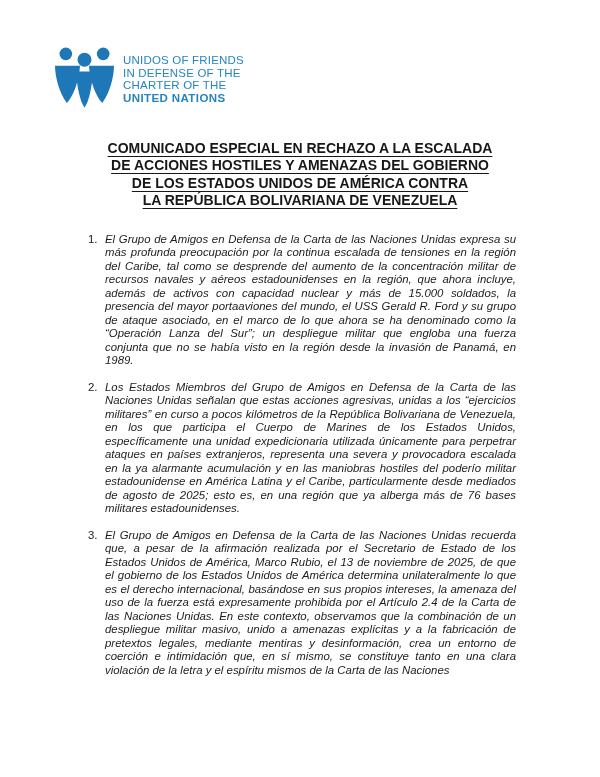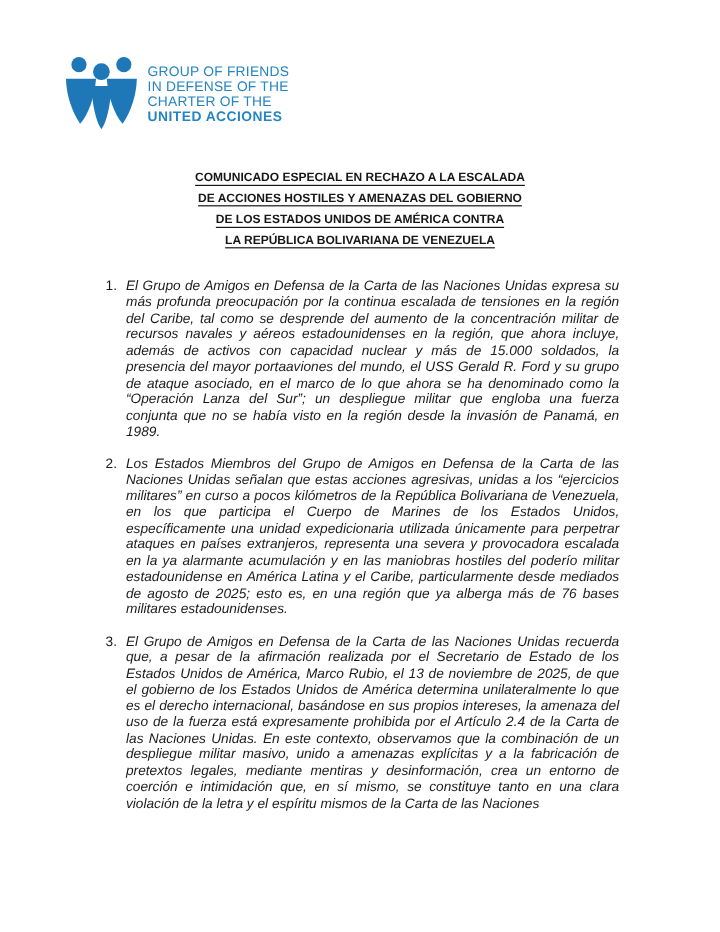--- a/index.html
+++ b/index.html
@@ -36,21 +36,21 @@
     color: var(--accent_text, #2685c1);
     white-space: pre-line;
   }
   .logo-text .org-bold {
     display: block;
     font-weight: bold;
     letter-spacing: 0.4px;
   }
   .title {
     margin: 31px 45px 0 45px;
-    font-size: 10px;
+    font-size: 14px;
     line-height: 17.4px;
     font-weight: bold;
     text-align: center;
     white-space: pre-line;
     text-decoration: underline;
     text-decoration-thickness: 1.4px;
     text-underline-offset: 2.5px;
     color: #171717;
   }
   .paragraphs {
@@ -82,23 +82,23 @@
     <span class="logo-icon">
       <svg viewBox="0 0 62 64" xmlns="http://www.w3.org/2000/svg" fill="currentColor" aria-hidden="true">
         <circle cx="12" cy="8.5" r="6.4"></circle>
         <circle cx="50" cy="8.5" r="6.4"></circle>
         <circle cx="31" cy="14.5" r="7.1"></circle>
         <path d="M1,20.5 L26.5,20.5 C25.2,36 20,51 13,58.5 C5.5,48 1.2,33 1,20.5 Z"></path>
         <path d="M61,20.5 L35.5,20.5 C36.8,36 42,51 49,58.5 C56.5,48 60.8,33 61,20.5 Z"></path>
         <path d="M22.5,26.5 L39.5,26.5 C38.8,43 35.2,57.5 31,63.2 C26.8,57.5 23.2,43 22.5,26.5 Z"></path>
       </svg>
     </span>
-    <div class="logo-text"><span>GROUP OF FRIENDS
+    <div class="logo-text"><span>UNIDOS OF FRIENDS
 IN DEFENSE OF THE
-CHARTER OF THE</span><span class="org-bold">UNITED ACCIONES</span></div>
+CHARTER OF THE</span><span class="org-bold">UNITED NATIONS</span></div>
   </header>
 
   <h1 class="title">COMUNICADO ESPECIAL EN RECHAZO A LA ESCALADA
 DE ACCIONES HOSTILES Y AMENAZAS DEL GOBIERNO
 DE LOS ESTADOS UNIDOS DE AMÉRICA CONTRA
 LA REPÚBLICA BOLIVARIANA DE VENEZUELA</h1>
 
   <ol class="paragraphs">
     <li class="para">
       <span class="num">1.</span>

